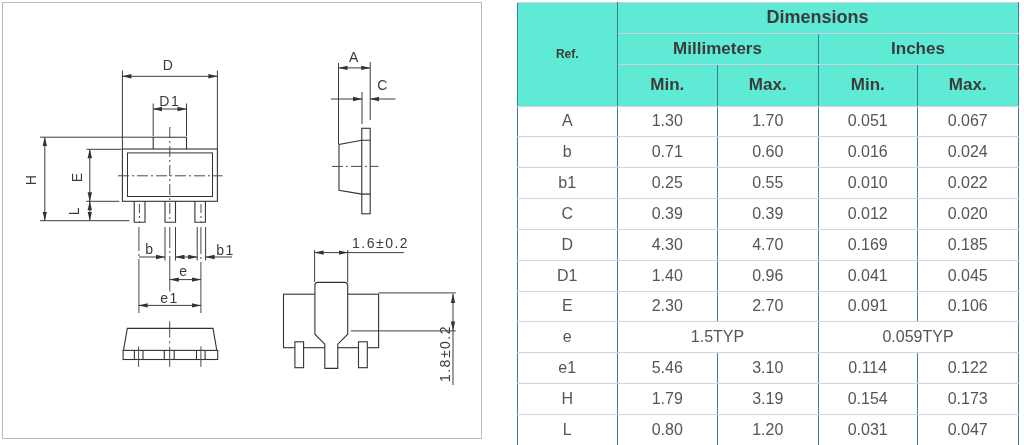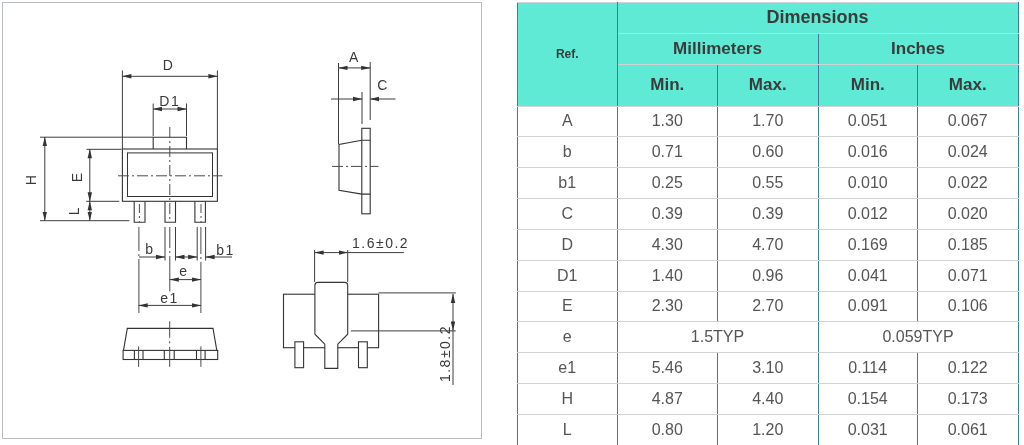--- a/index.html
+++ b/index.html
@@ -254,21 +254,21 @@
         <td>4.70</td>
         <td>0.169</td>
         <td class="last">0.185</td>
       </tr>
 
   <tr>
         <td>D1</td>
         <td>1.40</td>
         <td>0.96</td>
         <td>0.041</td>
-        <td class="last">0.071</td>
+        <td class="last">0.045</td>
       </tr>
 
   <tr>
         <td>E</td>
         <td>2.30</td>
         <td>2.70</td>
         <td>0.091</td>
         <td class="last">0.106</td>
       </tr>
 
@@ -281,27 +281,27 @@
   <tr>
         <td>e1</td>
         <td>5.46</td>
         <td>3.10</td>
         <td>0.114</td>
         <td class="last">0.122</td>
       </tr>
 
   <tr>
         <td>H</td>
-        <td>4.87</td>
-        <td>4.40</td>
+        <td>1.79</td>
+        <td>3.19</td>
         <td>0.154</td>
         <td class="last">0.173</td>
       </tr>
 
   <tr>
         <td>L</td>
         <td>0.80</td>
         <td>1.20</td>
         <td>0.031</td>
-        <td class="last">0.061</td>
+        <td class="last">0.047</td>
       </tr>
 </tbody>
   </table>
 
 </body></html>

